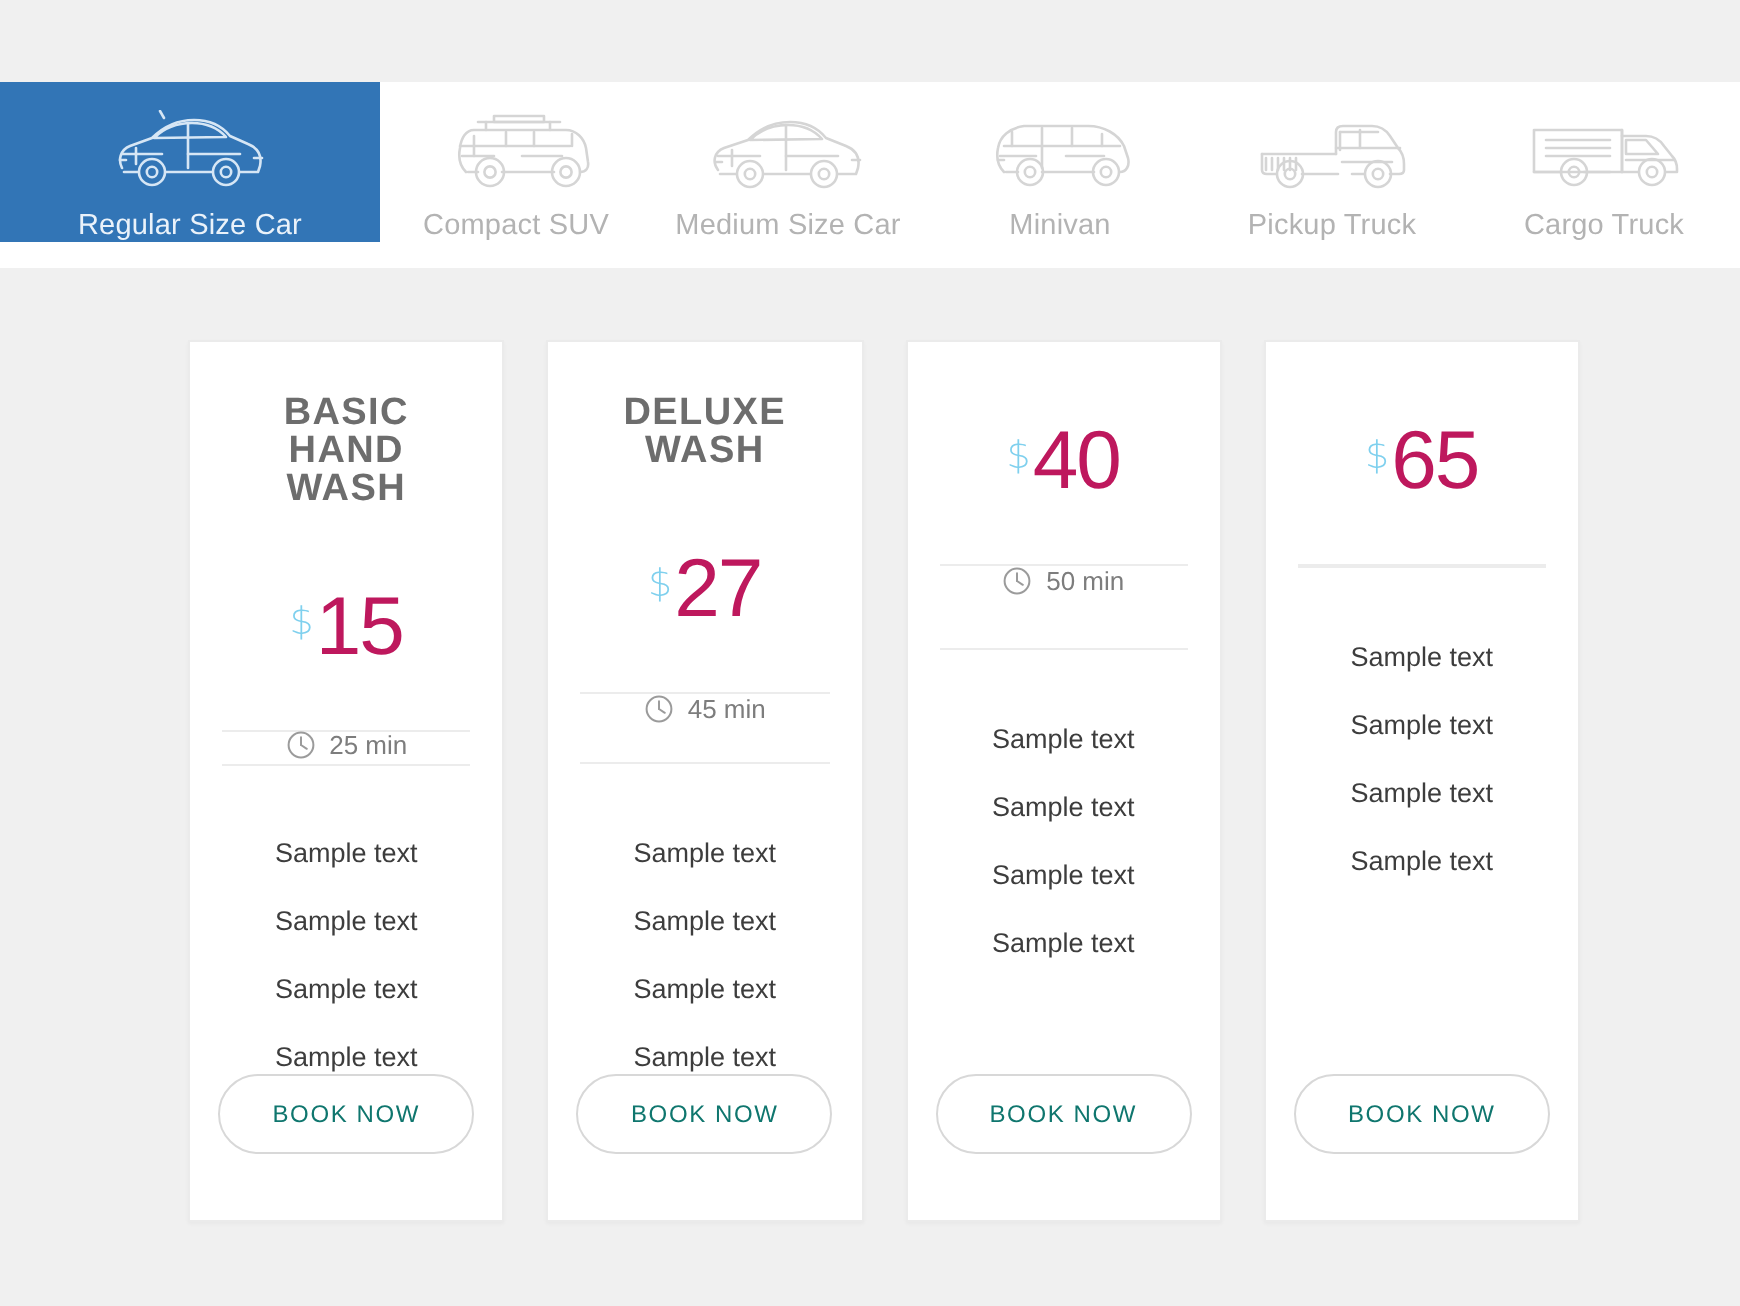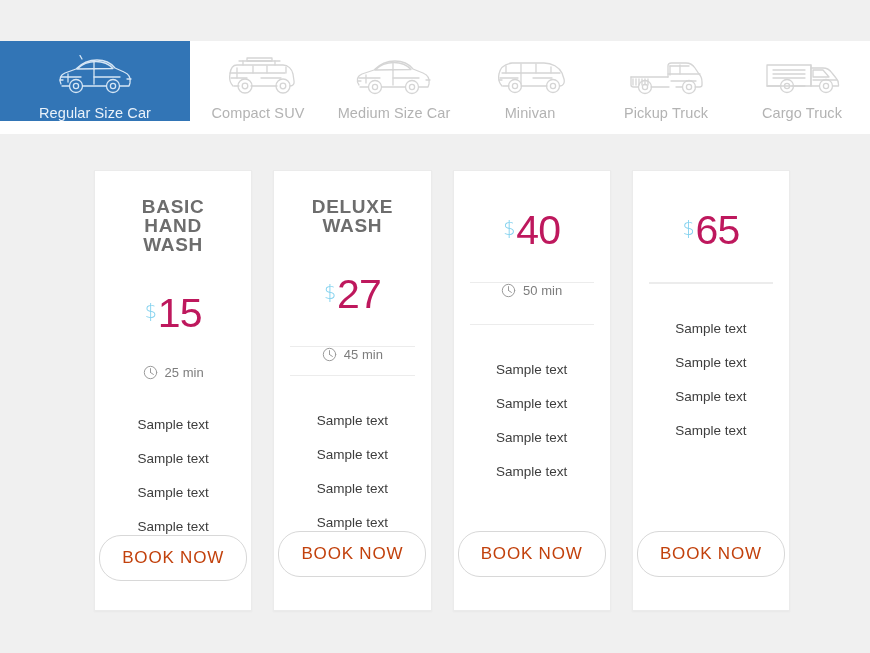--- a/index.html
+++ b/index.html
@@ -155,22 +155,22 @@
     line-height: 16px;
   }
   .book-wrap {
     margin-top: auto;
     margin-bottom: 33px;
   }
   .book-btn {
     border: 1px solid #d8d8d8;
     border-radius: 22px;
     background: #ffffff;
-    color: #c2410c;
-    font-size: 17px;
+    color: #0f766e;
+    font-size: 12px;
     letter-spacing: 0.8px;
     padding: 12px 22px;
     min-width: 128px;
     box-sizing: border-box;
     cursor: pointer;
     font-family: "Liberation Sans", sans-serif;
   }
 </style>
 </head>
 <body>

